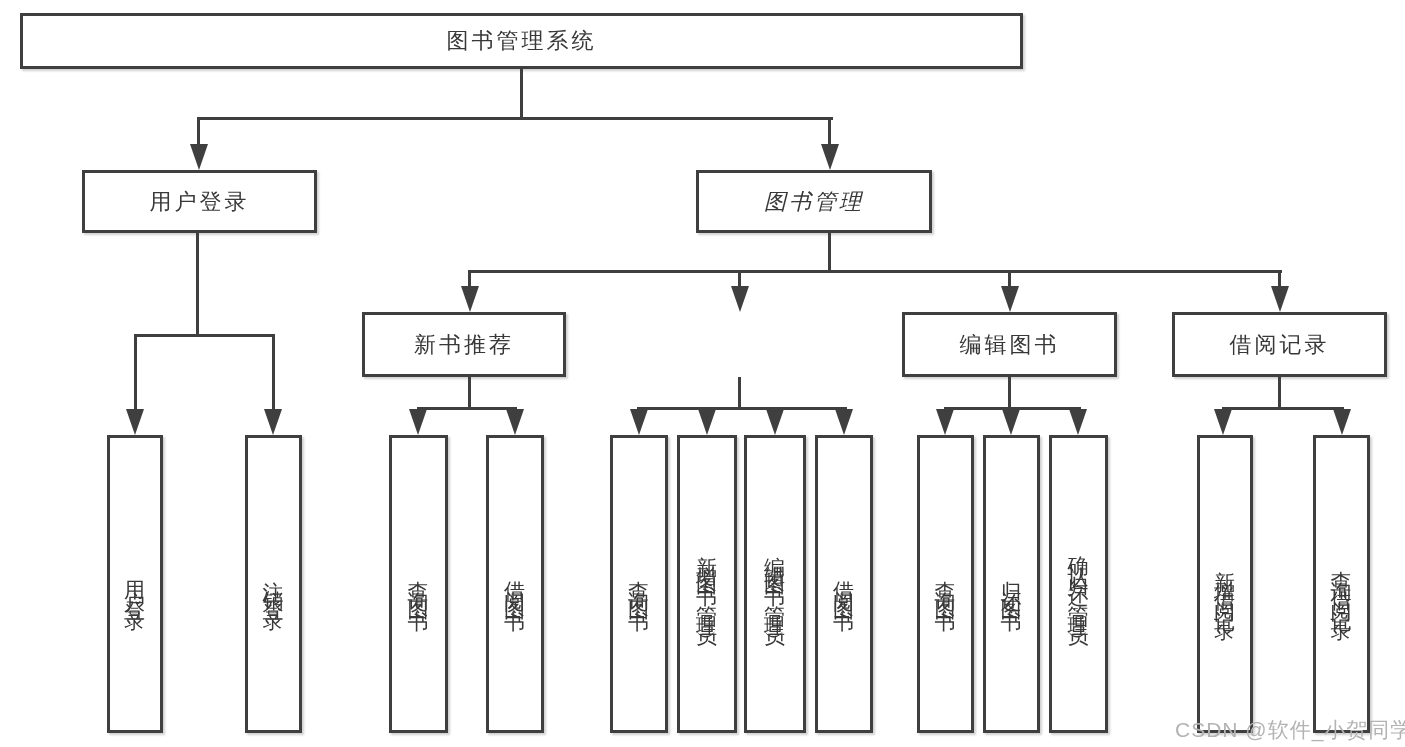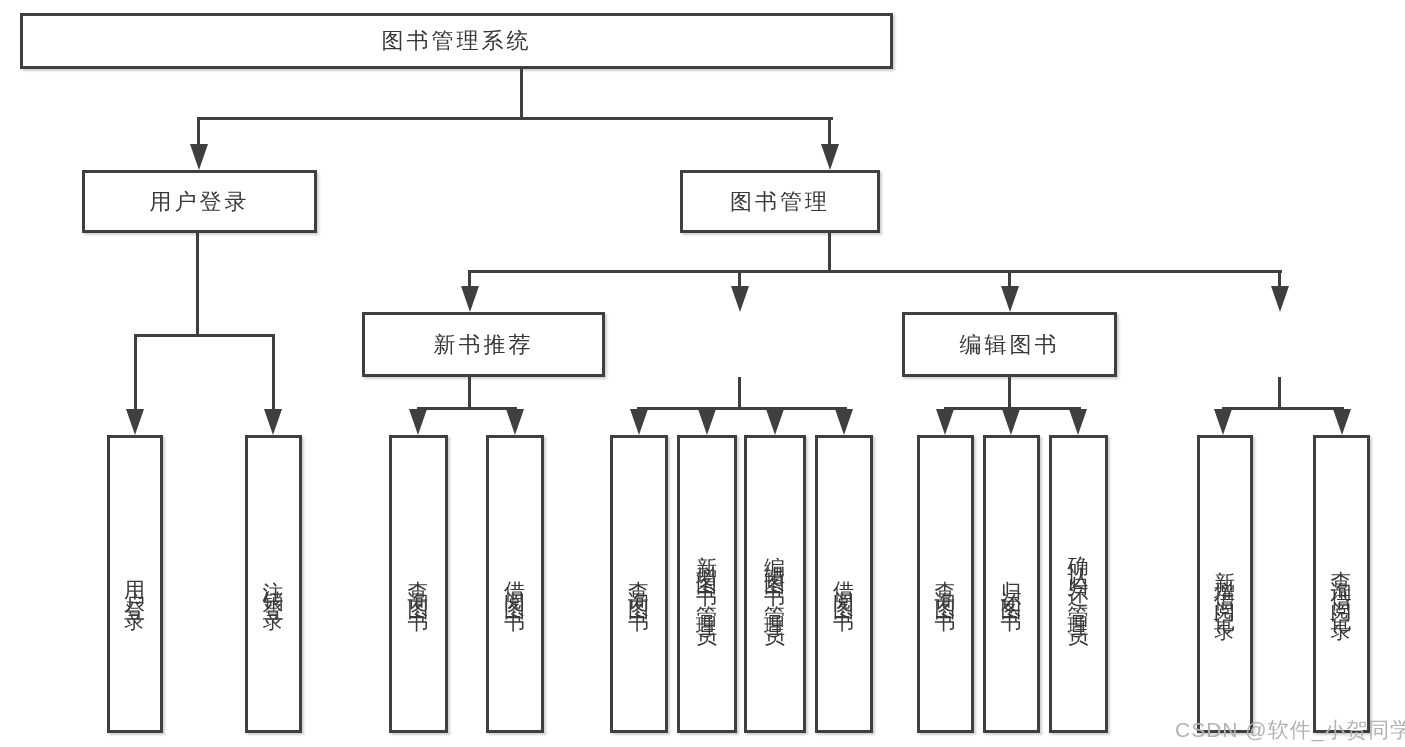--- a/index.html
+++ b/index.html
@@ -48,35 +48,35 @@
     color: var(--watermark, #b3b3b3);
     white-space: nowrap;
     z-index: 5;
   }
 </style>
 </head>
 <body>
 
 <div class="canvas">
 
-  <div class="node h-node" style="left:20px; top:13px; width:873px; height:56px;">
+  <div class="node h-node" style="left:20px; top:13px; width:1003px; height:56px;">
     <span>图书管理系统</span>
   </div>
 
   <div class="line" style="left:520px; top:69px; width:3px; height:50px;"></div>
   <div class="line" style="left:197px; top:117px; width:636px; height:3px;"></div>
   <div class="line" style="left:197px; top:117px; width:3px; height:30px;"></div>
   <div class="head" style="left:190px; top:144px;"></div>
   <div class="line" style="left:828px; top:117px; width:3px; height:30px;"></div>
   <div class="head" style="left:821px; top:144px;"></div>
 
   <div class="node h-node" style="left:82px; top:170px; width:235px; height:63px;">
     <span>用户登录</span>
   </div>
-  <div class="node h-node" style="left:680px; top:170px; width:200px; height:63px;">
+  <div class="node h-node" style="left:696px; top:170px; width:236px; height:63px;font-style:italic;">
     <span>图书管理</span>
   </div>
 
   <div class="line" style="left:196px; top:233px; width:3px; height:103px;"></div>
   <div class="line" style="left:134px; top:334px; width:141px; height:3px;"></div>
   <div class="line" style="left:134px; top:334px; width:3px; height:77px;"></div>
   <div class="head" style="left:126px; top:409px;"></div>
   <div class="line" style="left:272px; top:334px; width:3px; height:77px;"></div>
   <div class="head" style="left:264px; top:409px;"></div>
 
@@ -84,25 +84,28 @@
   <div class="line" style="left:468px; top:270px; width:814px; height:3px;"></div>
   <div class="line" style="left:468px; top:270px; width:3px; height:18px;"></div>
   <div class="head" style="left:461px; top:286px;"></div>
   <div class="line" style="left:738px; top:270px; width:3px; height:18px;"></div>
   <div class="head" style="left:731px; top:286px;"></div>
   <div class="line" style="left:1008px; top:270px; width:3px; height:18px;"></div>
   <div class="head" style="left:1001px; top:286px;"></div>
   <div class="line" style="left:1278px; top:270px; width:3px; height:18px;"></div>
   <div class="head" style="left:1271px; top:286px;"></div>
 
-  <div class="node h-node" style="left:362px; top:312px; width:243px; height:65px;">
+  <div class="node h-node" style="left:362px; top:312px; width:204px; height:65px;">
     <span>新书推荐</span>
   </div>
   <div class="node h-node" style="left:902px; top:312px; width:215px; height:65px;">
     <span>编辑图书</span>
+  </div>
+  <div class="node h-node" style="left:1172px; top:312px; width:215px; height:65px;">
+    <span>借阅记录</span>
   </div>
 
   <div class="line" style="left:468px; top:377px; width:3px; height:32px;"></div>
   <div class="line" style="left:417px; top:407px; width:100px; height:3px;"></div>
   <div class="head" style="left:409px; top:409px;"></div>
   <div class="head" style="left:506px; top:409px;"></div>
 
   <div class="line" style="left:738px; top:377px; width:3px; height:32px;"></div>
   <div class="line" style="left:637px; top:407px; width:210px; height:3px;"></div>
   <div class="head" style="left:630px; top:409px;"></div>

